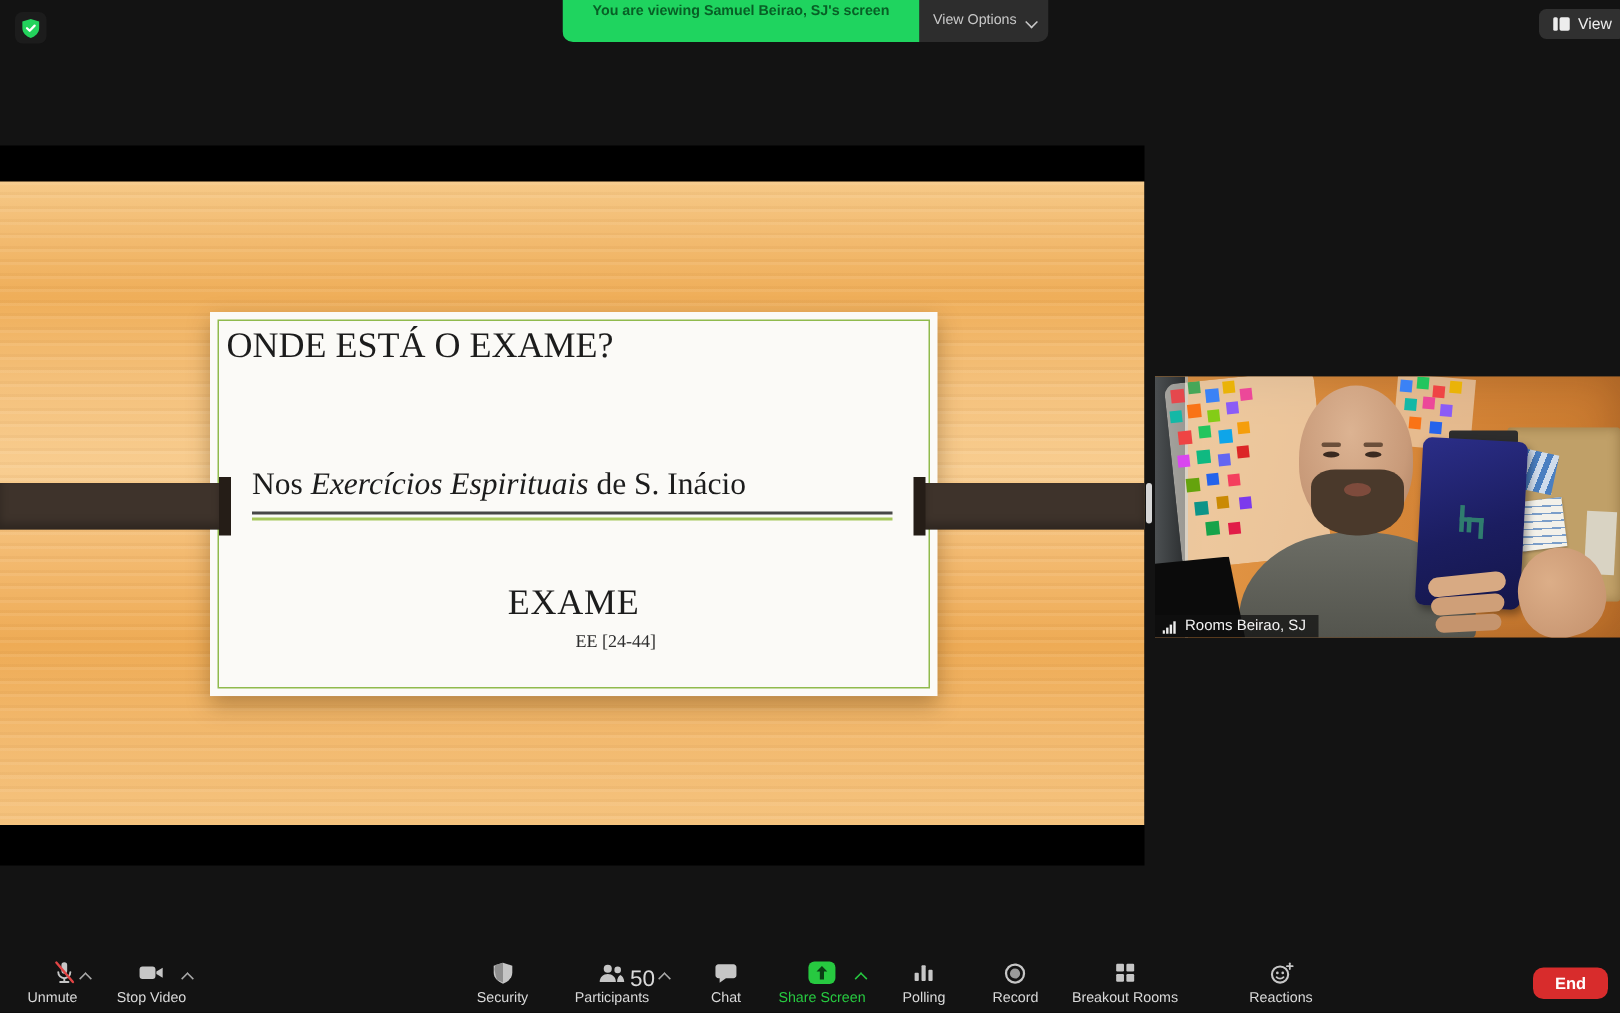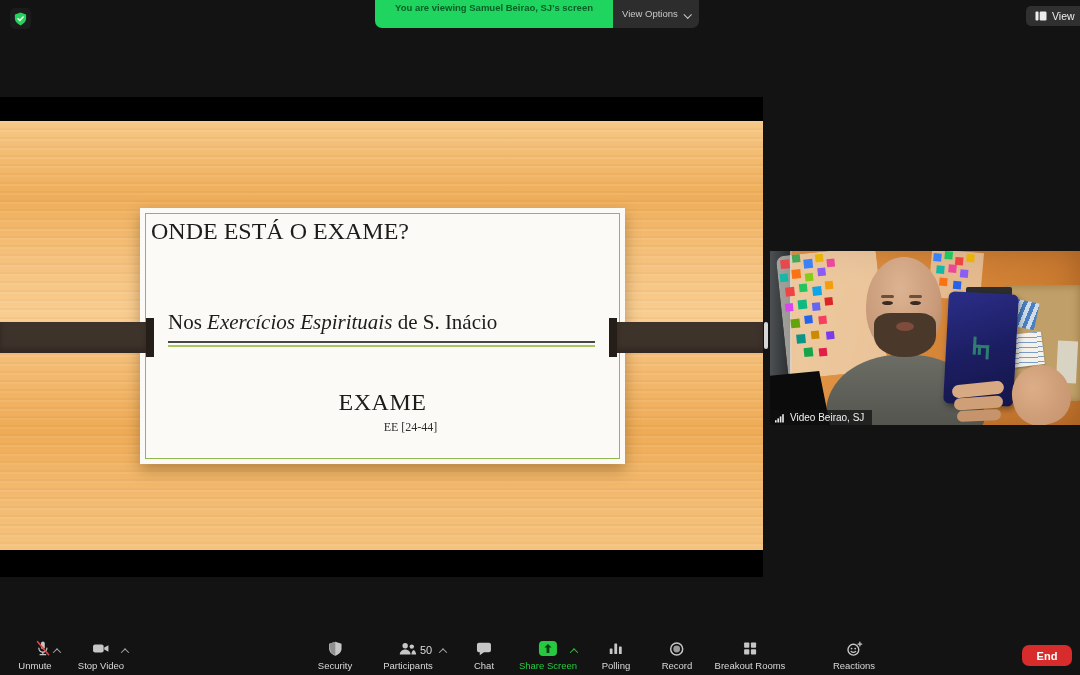--- a/index.html
+++ b/index.html
@@ -135,21 +135,21 @@
 
   
   .titem{position:absolute;top:640px;transform:translateX(-50%);display:flex;flex-direction:column;
     align-items:center;gap:3px;color:#c6c6c6;font-size:9.5px;cursor:default;}
   .titem .lbl{color:#d9d9d9;}
   .titem.green,.titem.green .lbl{color:var(--share-green,#27c940);}
   .ticon{height:17px;display:flex;align-items:center;justify-content:center;}
   .tool-chev{position:absolute;color:#a9a9a9;}
   #share-icon-box{width:18px;height:15px;background:var(--share-green,#27c940);border-radius:4px;
     display:flex;align-items:center;justify-content:center;}
-  #participants-count{position:absolute;left:420px;top:644px;font-size:11px;color:#d9d9d9;}
+  #participants-count{position:absolute;left:420px;top:644px;font-size:15px;color:#d9d9d9;}
   #end-btn{left:1022px;top:645px;width:50px;height:21px;background:var(--end-red,#d82c2c);
     border-radius:7px;color:#fff;font-size:11px;font-weight:700;display:flex;align-items:center;
     justify-content:center;}
 </style>
 </head>
 <body>
 
 <div class="abs" id="shield-btn">
   <span style="display:flex;">
     <svg width="13" height="14" viewBox="0 0 13 14">
@@ -227,21 +227,21 @@
   <div class="abs" id="laptop"></div>
   <div class="abs" id="name-tag">
     <span style="display:flex;">
       <svg width="11" height="10" viewBox="0 0 11 10">
           <rect x="0" y="7.2" width="1.6" height="2.3" fill="#ececec"></rect>
           <rect x="2.4" y="5.4" width="1.6" height="4.1" fill="#ececec"></rect>
           <rect x="4.8" y="3.4" width="1.6" height="6.1" fill="#ececec"></rect>
           <rect x="7.2" y="1.2" width="1.6" height="8.3" fill="#ececec"></rect>
         </svg>
     </span>
-    <span>Video Beirao, SJ</span>
+    <span>Rooms Beirao, SJ</span>
   </div>
 </div>
 
 <div class="titem" style="left:35px;align-items:flex-end;">
   <span class="ticon">
     <svg width="17" height="17" viewBox="0 0 16 16">
         <rect x="6.2" y="1.4" width="3.6" height="7.2" rx="1.8" fill="#c6c6c6"></rect>
         <path d="M4.2 7.6c0 2.1 1.7 3.8 3.8 3.8s3.8-1.7 3.8-3.8" fill="none" stroke="#c6c6c6" stroke-width="1.2" stroke-linecap="round"></path>
         <line x1="8" y1="11.4" x2="8" y2="13.4" stroke="#c6c6c6" stroke-width="1.2"></line>
         <line x1="5.4" y1="13.8" x2="10.6" y2="13.8" stroke="#c6c6c6" stroke-width="1.2" stroke-linecap="round"></line>

